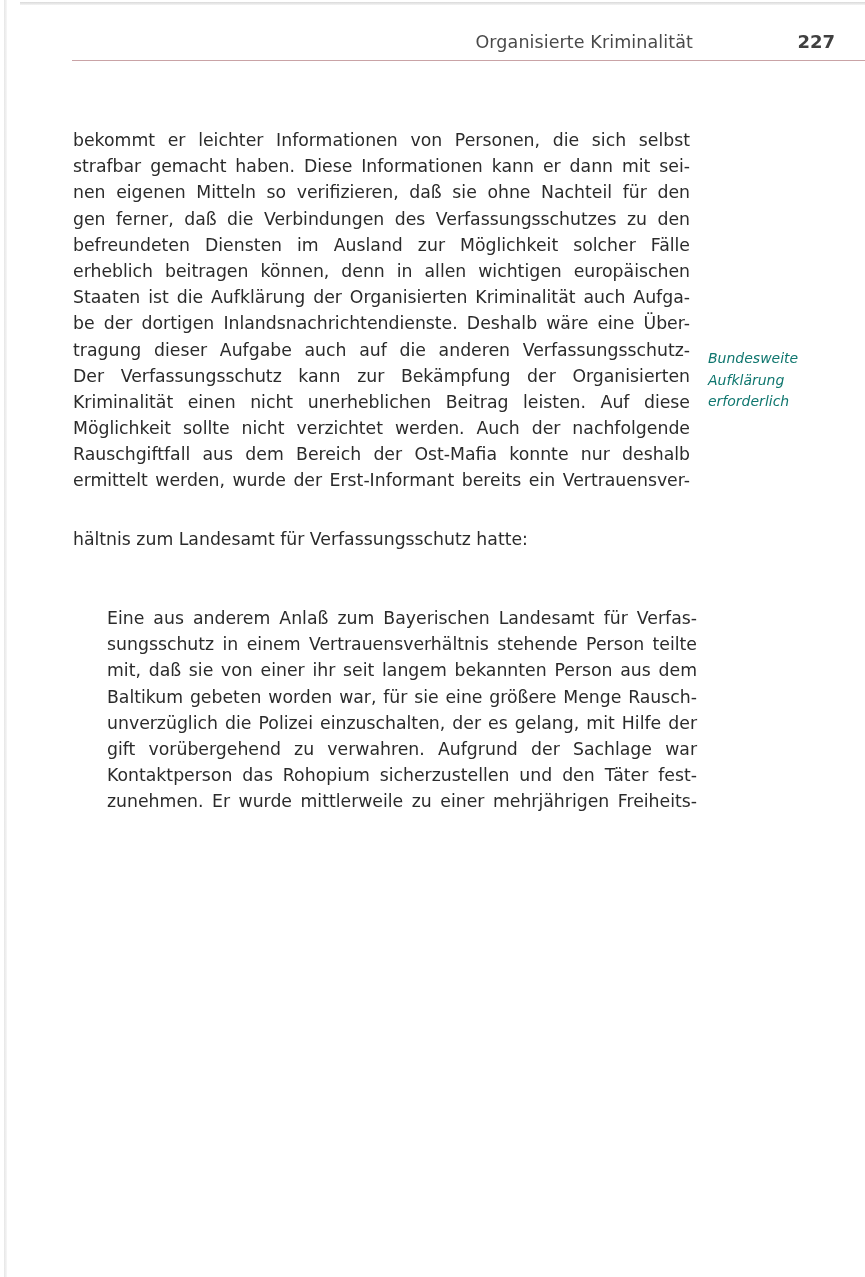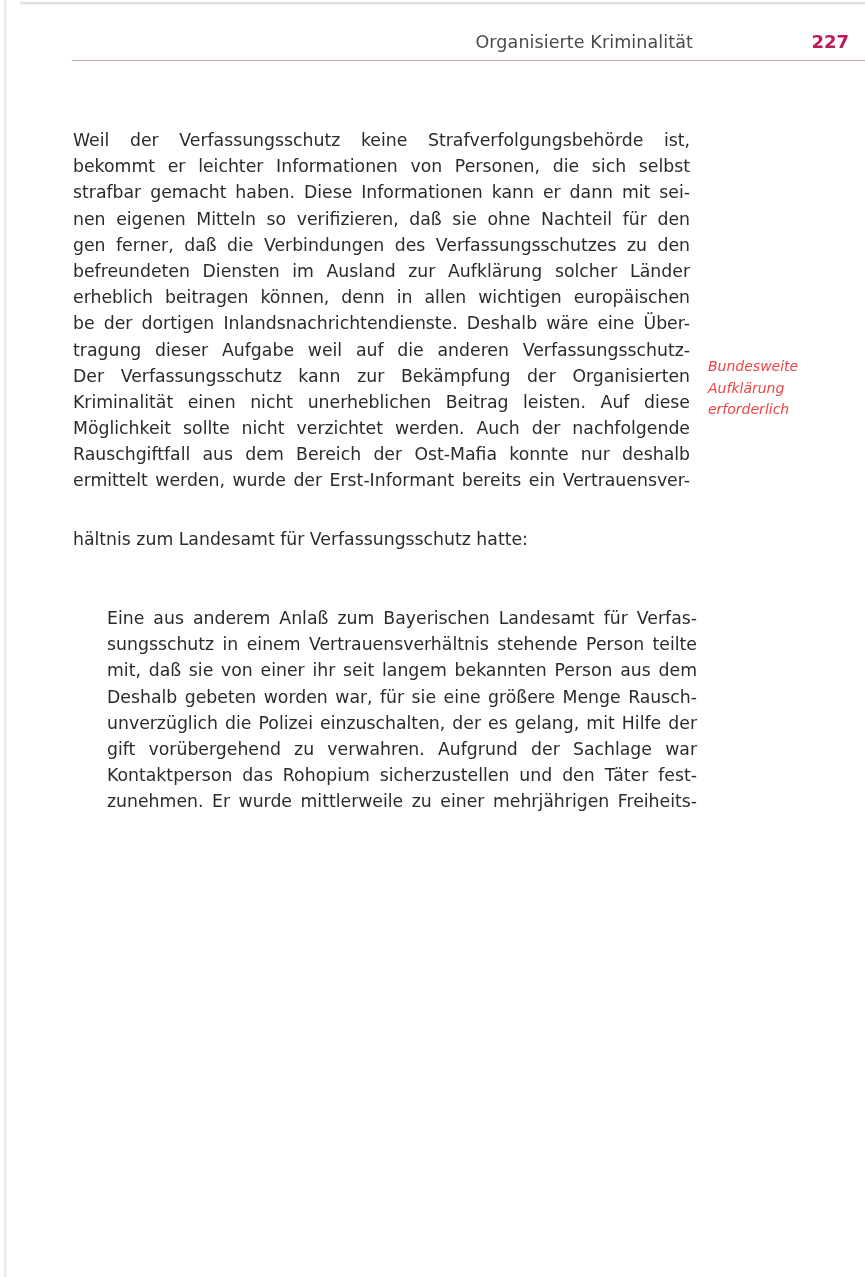--- a/index.html
+++ b/index.html
@@ -42,25 +42,25 @@
     .running-title {
       position: absolute;
       right: 172px;
       top: 2px;
       font-size: 17.5px;
       color: #4a4a4a;
       letter-spacing: 0.1px;
     }
     .page-number {
       position: absolute;
-      right: 16px;
+      right: 30px;
       top: 1px;
       font-size: 18px;
       font-weight: bold;
-      color: #be185d;
+      color: #404040;
     }
     .header-rule {
       position: absolute;
       left: 72px;
       top: 60px;
       width: 793px;
       height: 1px;
       background: #c9a3a6;
     }
     .body-text {
@@ -81,26 +81,26 @@
       white-space: nowrap;
       height: 26.2px;
     }
     .body-text .line.last {
       text-align-last: left;
       margin-top: 32px;
     }
     .margin-note {
       position: absolute;
       left: 708px;
-      top: 356px;
+      top: 348px;
       width: 150px;
       font-size: 14px;
       line-height: 21.5px;
       font-style: italic;
-      color: #ef4444;
+      color: #0f766e;
     }
     .margin-note span {
       display: block;
     }
     .case-text {
       position: absolute;
       left: 99px;
       top: 597px;
       width: 590px;
       font-size: 17.3px;
@@ -125,45 +125,45 @@
 <div class="page-edge-top"></div>
 <div class="page-edge-left"></div>
 
 <div class="running-header">
   <span class="running-title">Organisierte Kriminalität</span>
   <span class="page-number">227</span>
 </div>
 <div class="header-rule"></div>
 
 <div class="body-text">
-  <span class="line">Weil der Verfassungsschutz keine Strafverfolgungsbehörde ist,</span>
   <span class="line">bekommt er leichter Informationen von Personen, die sich selbst</span>
   <span class="line">strafbar gemacht haben. Diese Informationen kann er dann mit sei-</span>
   <span class="line">nen eigenen Mitteln so verifizieren, daß sie ohne Nachteil für den</span>
   <span class="line">gen ferner, daß die Verbindungen des Verfassungsschutzes zu den</span>
-  <span class="line">befreundeten Diensten im Ausland zur Aufklärung solcher Länder</span>
+  <span class="line">befreundeten Diensten im Ausland zur Möglichkeit solcher Fälle</span>
   <span class="line">erheblich beitragen können, denn in allen wichtigen europäischen</span>
+  <span class="line">Staaten ist die Aufklärung der Organisierten Kriminalität auch Aufga-</span>
   <span class="line">be der dortigen Inlandsnachrichtendienste. Deshalb wäre eine Über-</span>
-  <span class="line">tragung dieser Aufgabe weil auf die anderen Verfassungsschutz-</span>
+  <span class="line">tragung dieser Aufgabe auch auf die anderen Verfassungsschutz-</span>
   <span class="line">Der Verfassungsschutz kann zur Bekämpfung der Organisierten</span>
   <span class="line">Kriminalität einen nicht unerheblichen Beitrag leisten. Auf diese</span>
   <span class="line">Möglichkeit sollte nicht verzichtet werden. Auch der nachfolgende</span>
   <span class="line">Rauschgiftfall aus dem Bereich der Ost-Mafia konnte nur deshalb</span>
   <span class="line">ermittelt werden, wurde der Erst-Informant bereits ein Vertrauensver-</span>
   <span class="line last">hältnis zum Landesamt für Verfassungsschutz hatte:</span>
 </div>
 
 <div class="margin-note">
   <span>Bundesweite</span>
   <span>Aufklärung</span>
   <span>erforderlich</span>
 </div>
 
 <div class="case-text">
   <span class="line">Eine aus anderem Anlaß zum Bayerischen Landesamt für Verfas-</span>
   <span class="line">sungsschutz in einem Vertrauensverhältnis stehende Person teilte</span>
   <span class="line">mit, daß sie von einer ihr seit langem bekannten Person aus dem</span>
-  <span class="line">Deshalb gebeten worden war, für sie eine größere Menge Rausch-</span>
+  <span class="line">Baltikum gebeten worden war, für sie eine größere Menge Rausch-</span>
   <span class="line">unverzüglich die Polizei einzuschalten, der es gelang, mit Hilfe der</span>
   <span class="line">gift vorübergehend zu verwahren. Aufgrund der Sachlage war</span>
   <span class="line">Kontaktperson das Rohopium sicherzustellen und den Täter fest-</span>
   <span class="line">zunehmen. Er wurde mittlerweile zu einer mehrjährigen Freiheits-</span>
 </div>
 
 </body></html>

